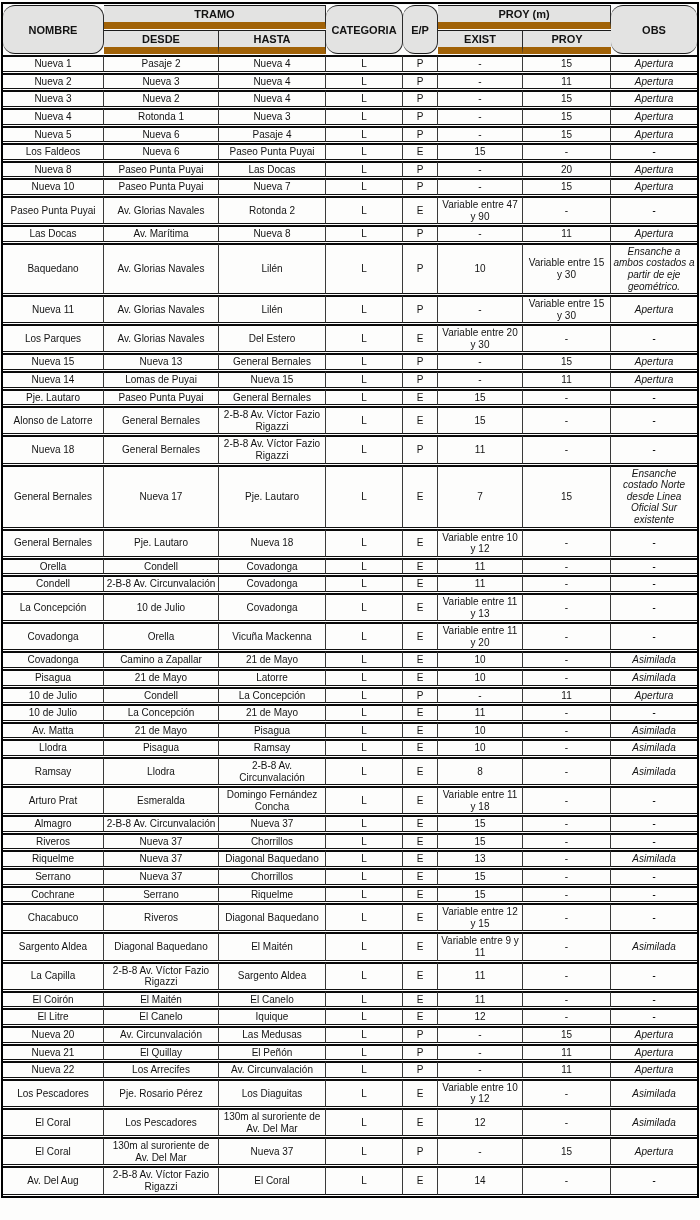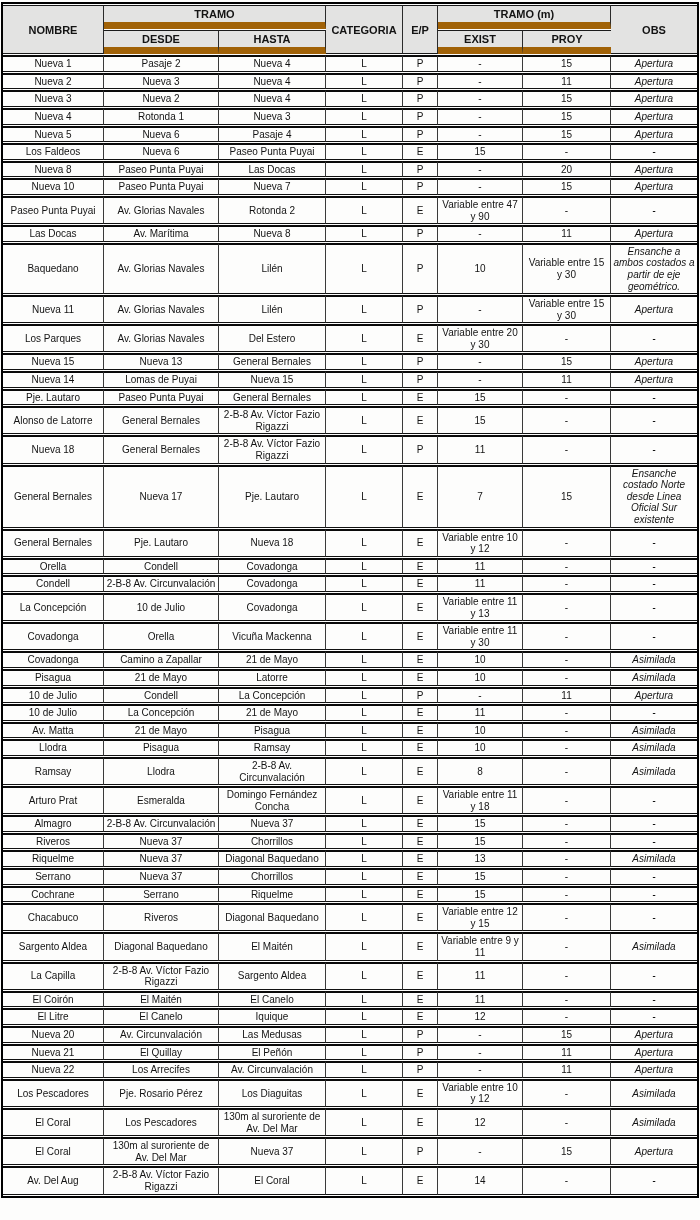--- a/index.html
+++ b/index.html
@@ -35,21 +35,21 @@
     line-height: 1.1;
     padding: 2px 1px;
     text-align: center;
     vertical-align: middle;
     border-right: 1px solid #2a2a2a;
     border-bottom: 7px solid #a16207;
     border-top: 1px solid #1a1a1a;
     box-sizing: border-box;
   }
   thead th:last-child { border-right: none; }
-  thead tr:first-child th[rowspan] { border-bottom: 1px solid #1a1a1a; }
+  thead tr:first-child th[rowspan] { border-bottom: 1px solid #1a1a1a; border-radius: 12px; }
   tbody td {
     font-size: 10px;
     line-height: 1.16;
     padding: 1px 2px;
     text-align: center;
     vertical-align: middle;
     border-right: 1px solid #3a3a3a;
     border-top: 2px solid #0a0a0a;
     border-bottom: 1px solid #111;
     box-sizing: border-box;
@@ -73,21 +73,21 @@
         <col style="width:85px">
         <col style="width:88px">
         <col style="width:86px">
       </colgroup>
       <thead>
         <tr>
           <th rowspan="2">NOMBRE</th>
           <th colspan="2">TRAMO</th>
           <th rowspan="2">CATEGORIA</th>
           <th rowspan="2">E/P</th>
-          <th colspan="2">TRAMO (m)</th>
+          <th colspan="2">PROY (m)</th>
           <th rowspan="2">OBS</th>
         </tr>
         <tr>
           <th>DESDE</th>
           <th>HASTA</th>
           <th>EXIST</th>
           <th>PROY</th>
         </tr>
       </thead>
       <tbody>
@@ -343,21 +343,21 @@
     <td>-</td>
     <td>-</td>
   </tr>
 
   <tr>
     <td>Covadonga</td>
     <td>Orella</td>
     <td>Vicuña Mackenna</td>
     <td>L</td>
     <td>E</td>
-    <td>Variable entre 11 y 30</td>
+    <td>Variable entre 11 y 20</td>
     <td>-</td>
     <td>-</td>
   </tr>
 
   <tr>
     <td>Covadonga</td>
     <td>Camino a Zapallar</td>
     <td>21 de Mayo</td>
     <td>L</td>
     <td>E</td>

